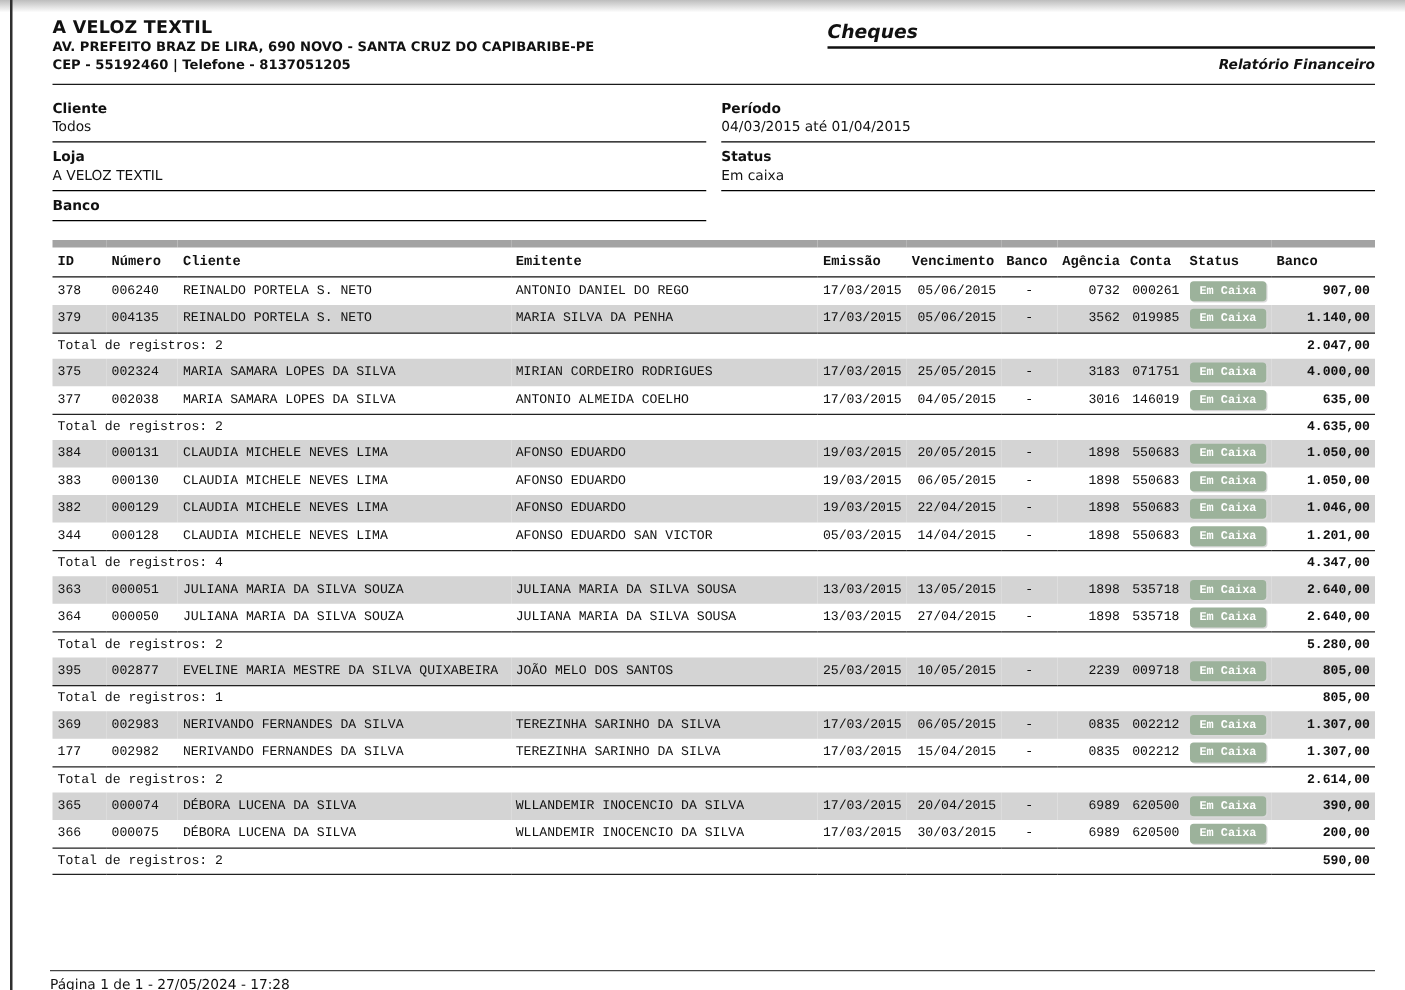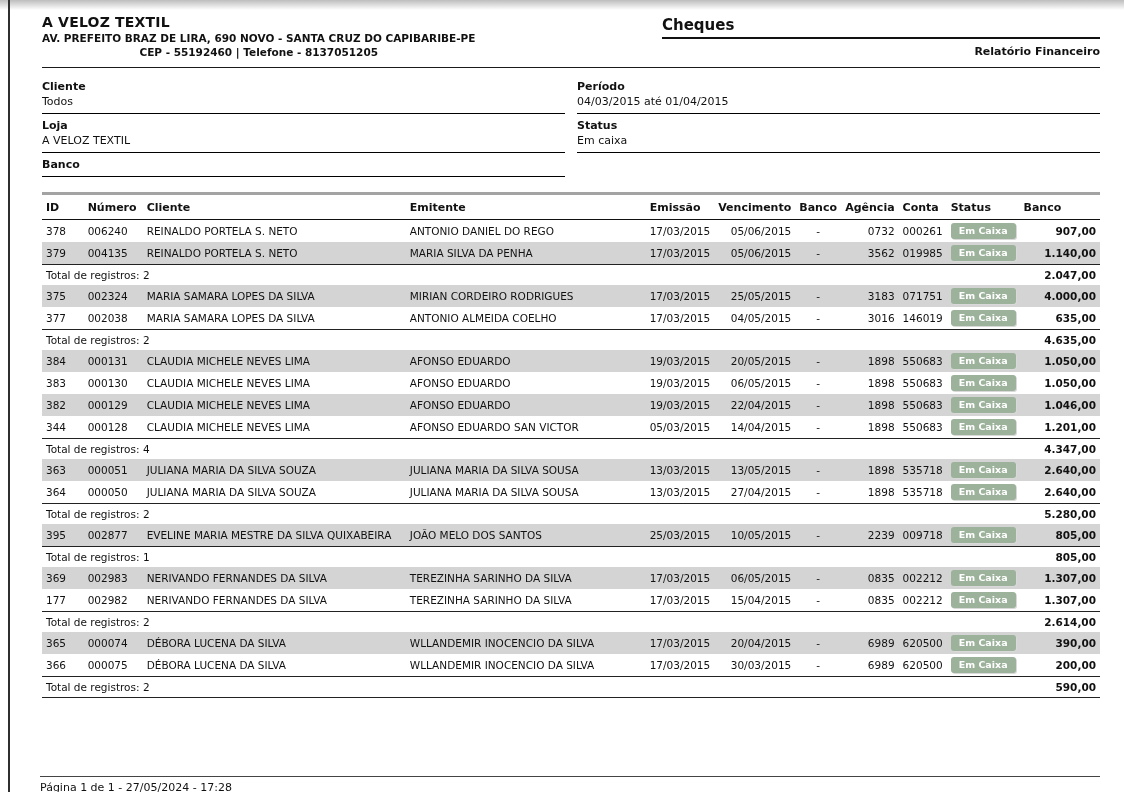--- a/index.html
+++ b/index.html
@@ -24,41 +24,42 @@
     position: absolute; top: 0; left: 10px; right: 0; bottom: 0;
     padding: 14px 24px 0 32px;
   }
   
   .report-header {
     display: flex; justify-content: space-between; align-items: flex-start;
     border-bottom: 1.5px solid #1a1a1a;
     padding-bottom: 9px;
   }
   .company-name { font-size: 14px; font-weight: bold; letter-spacing: .2px; }
-  .company-line { font-size: 10.5px; font-weight: bold; margin-top: 2px; text-align: center; }
-  .header-right { width: 438px; padding-top: 2px; }
+  .company-line { font-size: 10.5px; font-weight: bold; margin-top: 2px; }
+  .header-right { width: 438px; padding-top: 2px; font-style: italic; }
   .report-title {
     font-size: 15px; font-weight: bold;
     border-bottom: 2px solid #111; padding-bottom: 3px;
   }
   .report-subtitle {
     font-size: 11px; font-weight: bold; text-align: right; margin-top: 6px;
   }
   
   .filters {
     display: grid; grid-template-columns: 1fr 1fr; column-gap: 12px;
     margin-top: 12px;
   }
   .filter-item { margin-bottom: 5px; border-bottom: 1px solid #000; padding-bottom: 5px; }
   .filter-label { font-size: 11px; font-weight: bold; }
   .filter-value { font-size: 11px; margin-top: 2px; }
   
   table.cheques {
     width: 100%; border-collapse: collapse; margin-top: 10px;
-    border-top: 3px solid #a3a3a3;
+    border-top: 6px solid #a3a3a3;
+    font-family: Liberation Mono, monospace;
   }
   table.cheques th {
     font-size: 11px; font-weight: bold; text-align: left;
     padding: 6px 4px 5px 4px;
     border-bottom: 1.5px solid #111;
     white-space: nowrap;
   }
   table.cheques td {
     font-size: 10.5px; padding: 3px 4px; white-space: nowrap; vertical-align: middle;
   }

